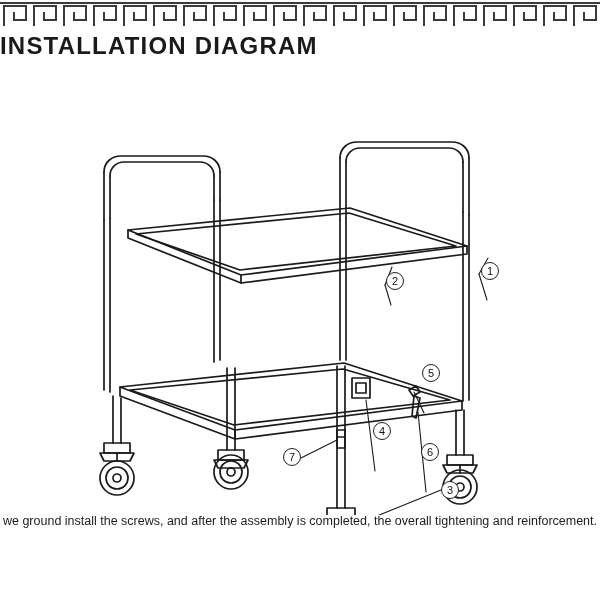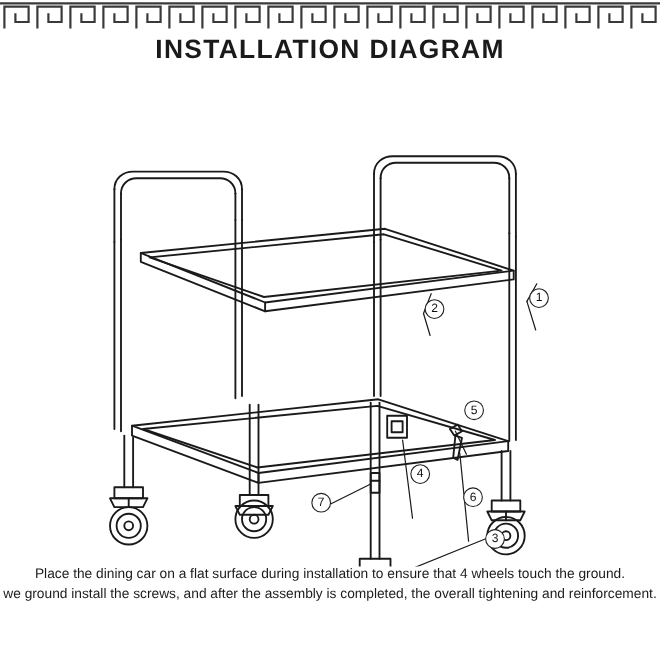--- a/index.html
+++ b/index.html
@@ -27,21 +27,20 @@
     overflow: hidden;
   }
   .top-pattern svg { display: block; }
 
   
   .title {
     position: absolute;
     top: 32px;
     left: 0;
     width: 600px;
-    text-align: center;
     font-size: 24px;
     font-weight: bold;
     letter-spacing: 1.2px;
     color: #1a1a1a;
   }
 
   
   .diagram {
     position: absolute;
     left: 0;
@@ -231,17 +230,16 @@
 
   <div class="callout" style="left:481px; top:262px;">1</div>
   <div class="callout" style="left:386px; top:272px;">2</div>
   <div class="callout" style="left:441px; top:481px;">3</div>
   <div class="callout" style="left:373px; top:422px;">4</div>
   <div class="callout" style="left:422px; top:364px;">5</div>
   <div class="callout" style="left:421px; top:443px;">6</div>
   <div class="callout" style="left:283px; top:448px;">7</div>
 
   <div class="instructions">
-    <div>Place the dining car on a flat surface during installation to ensure that 4 wheels touch the ground.</div>
     <div>we ground install the screws, and after the assembly is completed, the overall tightening and reinforcement.</div>
   </div>
 
 </div>
 
 </body></html>

